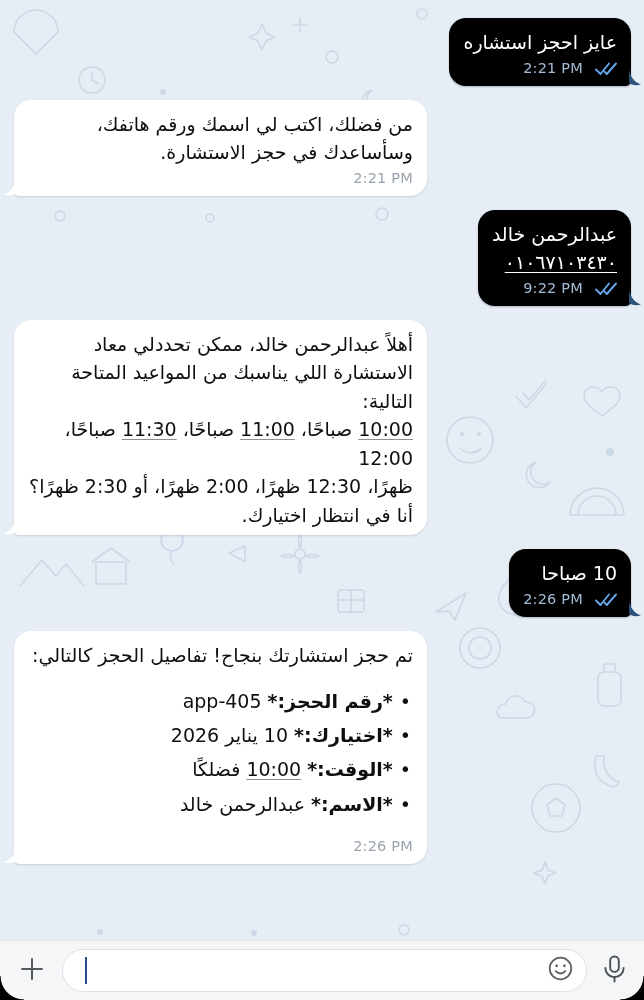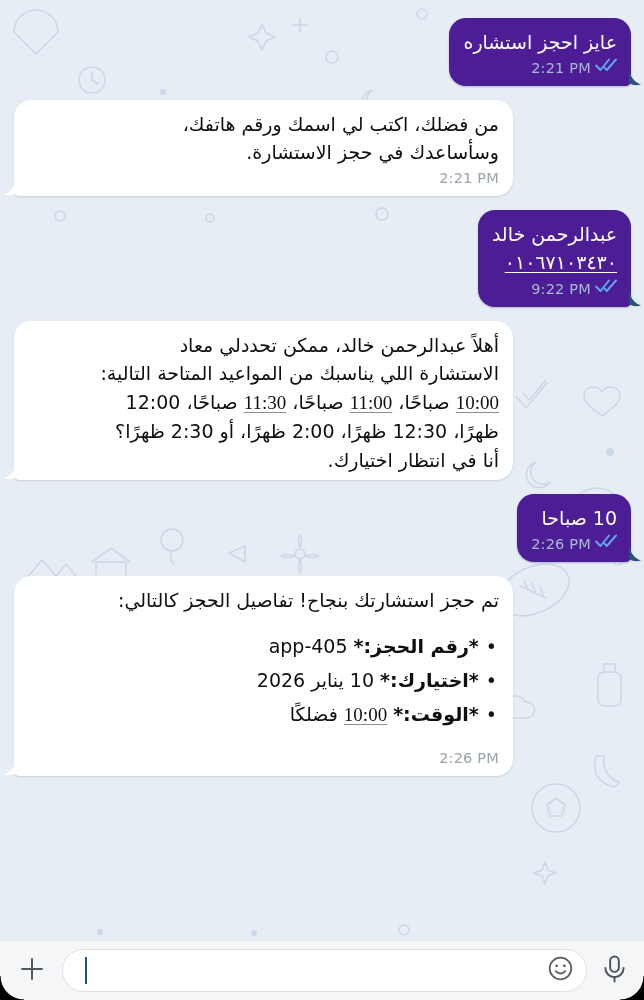--- a/index.html
+++ b/index.html
@@ -9,38 +9,38 @@
   .chat-area { position:absolute; inset:0 0 60px 0; overflow:hidden; }
   .pattern-svg { position:absolute; top:0; left:0; }
   .message-list { position:relative; padding:18px 13px 4px 14px; }
 
   .msg-row { display:flex; margin-bottom:14px; position:relative; }
   .msg-row.in  { justify-content:flex-start; }
   .msg-row.out { justify-content:flex-end; }
 
   .bubble { position:relative; direction:rtl; font-size:19px; line-height:1.5;
             border-radius:17px; padding:10px 14px 6px; }
-  .bubble.in  { background:#ffffff; color:#0f0f0f; width:499px;
+  .bubble.in  { background:#ffffff; color:#0f0f0f; width:413px;
                 border-bottom-left-radius:5px;
                 box-shadow:0 1px 2px rgba(80,100,130,.22); }
-  .bubble.out { background:#4c1d95; color:#ffffff; max-width:420px;
+  .bubble.out { background:#000000; color:#ffffff; max-width:420px;
                 border-bottom-right-radius:5px;
                 box-shadow:0 1px 2px rgba(40,60,90,.30); }
 
   .para { text-align:right; }
   .run.b { font-weight:bold; }
-  .run.u { text-decoration:underline; text-underline-offset:3px;font-family:Liberation Serif, serif; }
+  .run.u { text-decoration:underline; text-underline-offset:3px; }
   .bubble.in .run.u { text-decoration-color:#8a8f96; }
 
   .blist { margin:15px 2px 15px 0; }
   .bitem { line-height:1.8; }
   .bullet { margin-left:7px; }
 
-  .meta { display:flex; direction:ltr; justify-content:flex-end; align-items:flex-start;
-          gap:4px; margin-top:1px; height:22px; }
+  .meta { display:flex; direction:ltr; justify-content:flex-end; align-items:center;
+          gap:12px; margin-top:1px; height:22px; }
   .time { font-size:14.5px; letter-spacing:.2px; }
   .bubble.in  .time { color:#9aa3ad; }
   .bubble.out .time { color:#a4bcd6; }
   .checks { display:inline-flex; align-items:center; }
 
   .tail-wrap { position:absolute; bottom:0; width:12px; height:17px; }
   .bubble.in  .tail-wrap { left:-10px; }
   .bubble.out .tail-wrap { right:-10px; }
   .tail-wrap svg { display:block; }
 
@@ -195,20 +195,21 @@
           </span>
         </div>
       </div>
       <div class="msg-row in">
         <div class="bubble in">
           <div class="para"><span class="run">تم حجز استشارتك بنجاح! تفاصيل الحجز كالتالي:</span></div>
           <div class="blist">
             <div class="bitem"><span class="bullet">•</span><span class="run b">*رقم الحجز:*</span><span class="run"> app-405</span></div>
             <div class="bitem"><span class="bullet">•</span><span class="run b">*اختيارك:*</span><span class="run"> 10 يناير 2026</span></div>
             <div class="bitem"><span class="bullet">•</span><span class="run b">*الوقت:*</span><span class="run"> </span><span class="run u">10:00</span><span class="run"> فضلكًا</span></div>
+            <div class="bitem"><span class="bullet">•</span><span class="run b">*الاسم:*</span><span class="run"> عبدالرحمن خالد</span></div>
           </div>
           <div class="meta">
             <span class="time">2:26 PM</span>
           </div>
           <span class="tail-wrap">
             <svg width="12" height="17" viewBox="0 0 12 17">
               <path d="M12 0 C11 7.5 6.5 13.5 0 15.5 C5 17 10 16 12 13.5 Z" fill="#ffffff"></path>
             </svg>
           </span>
         </div>

